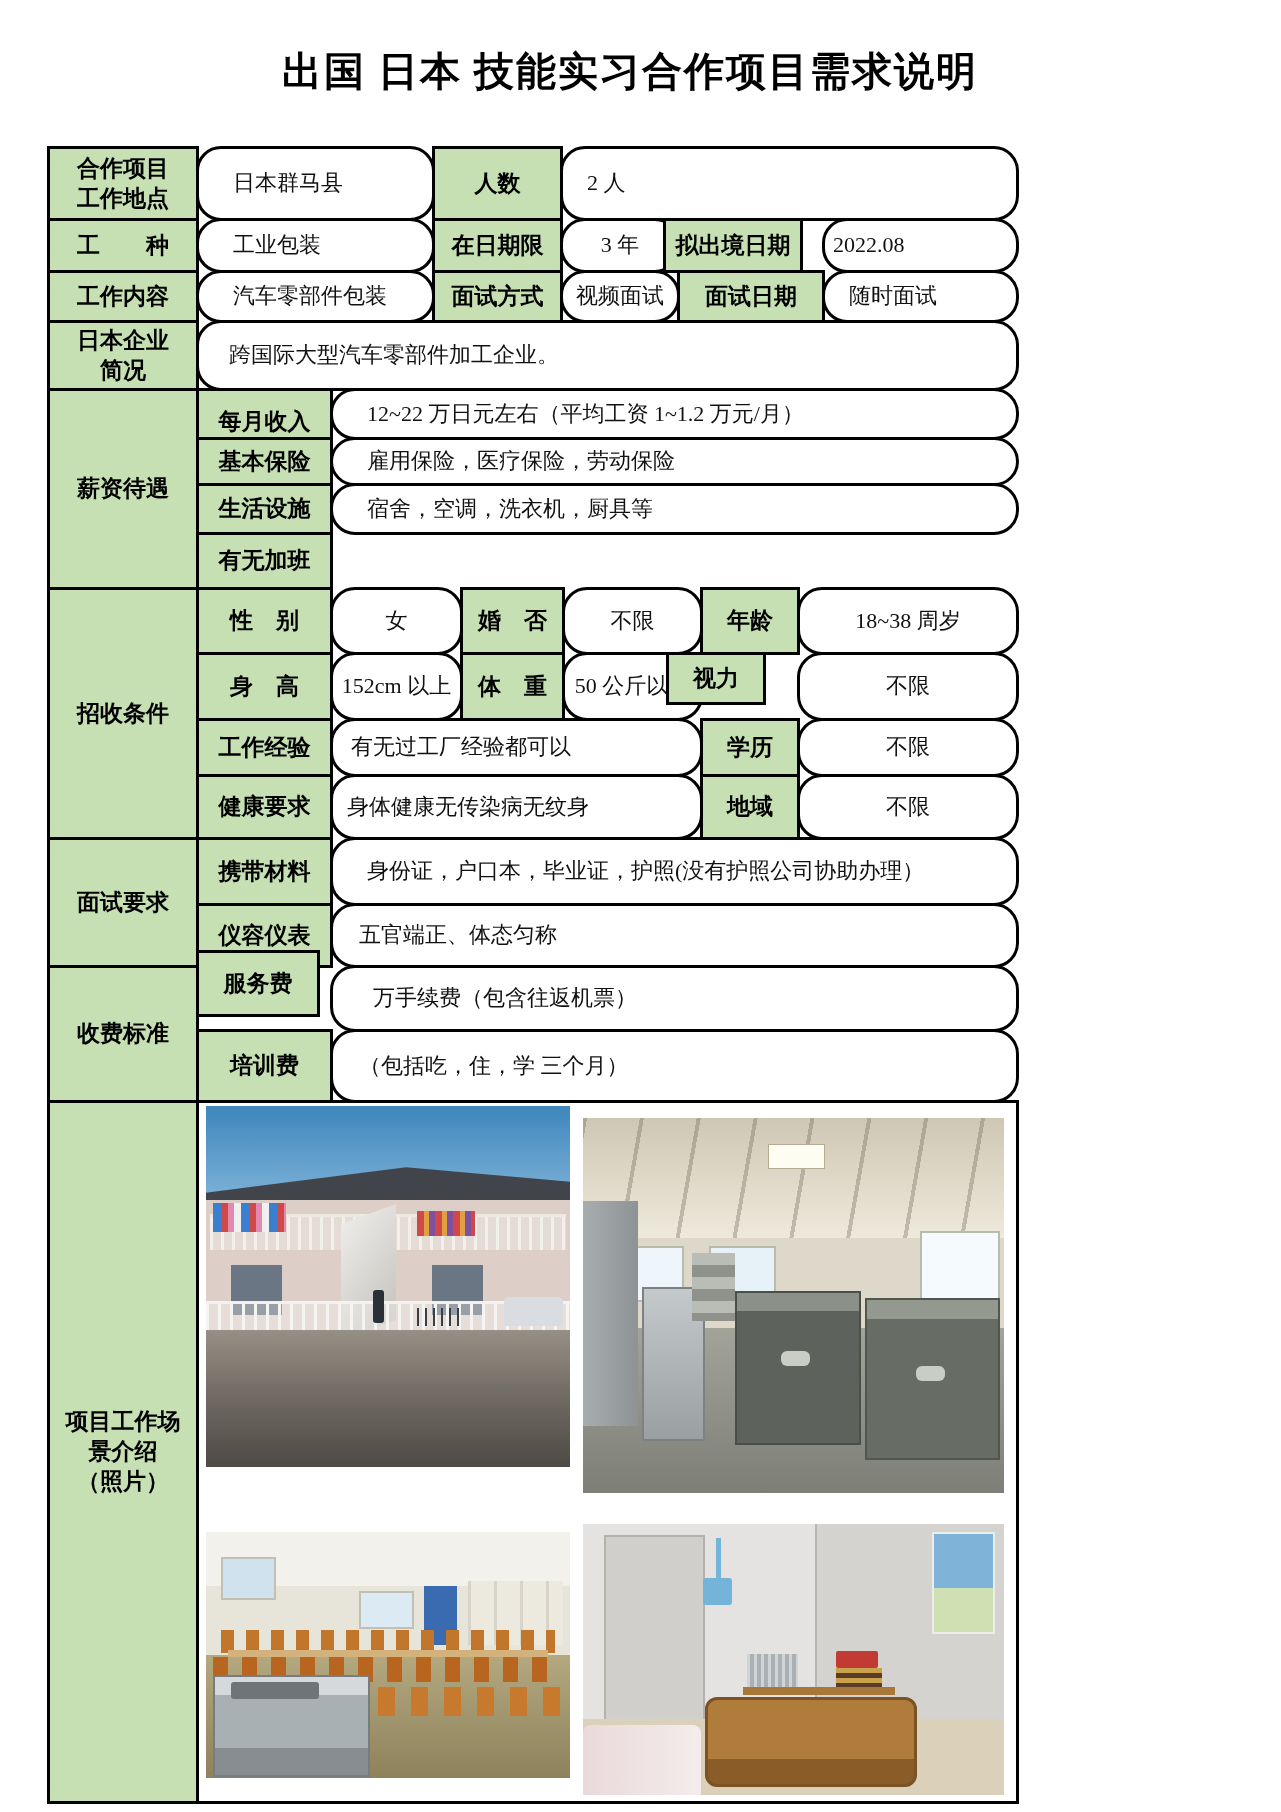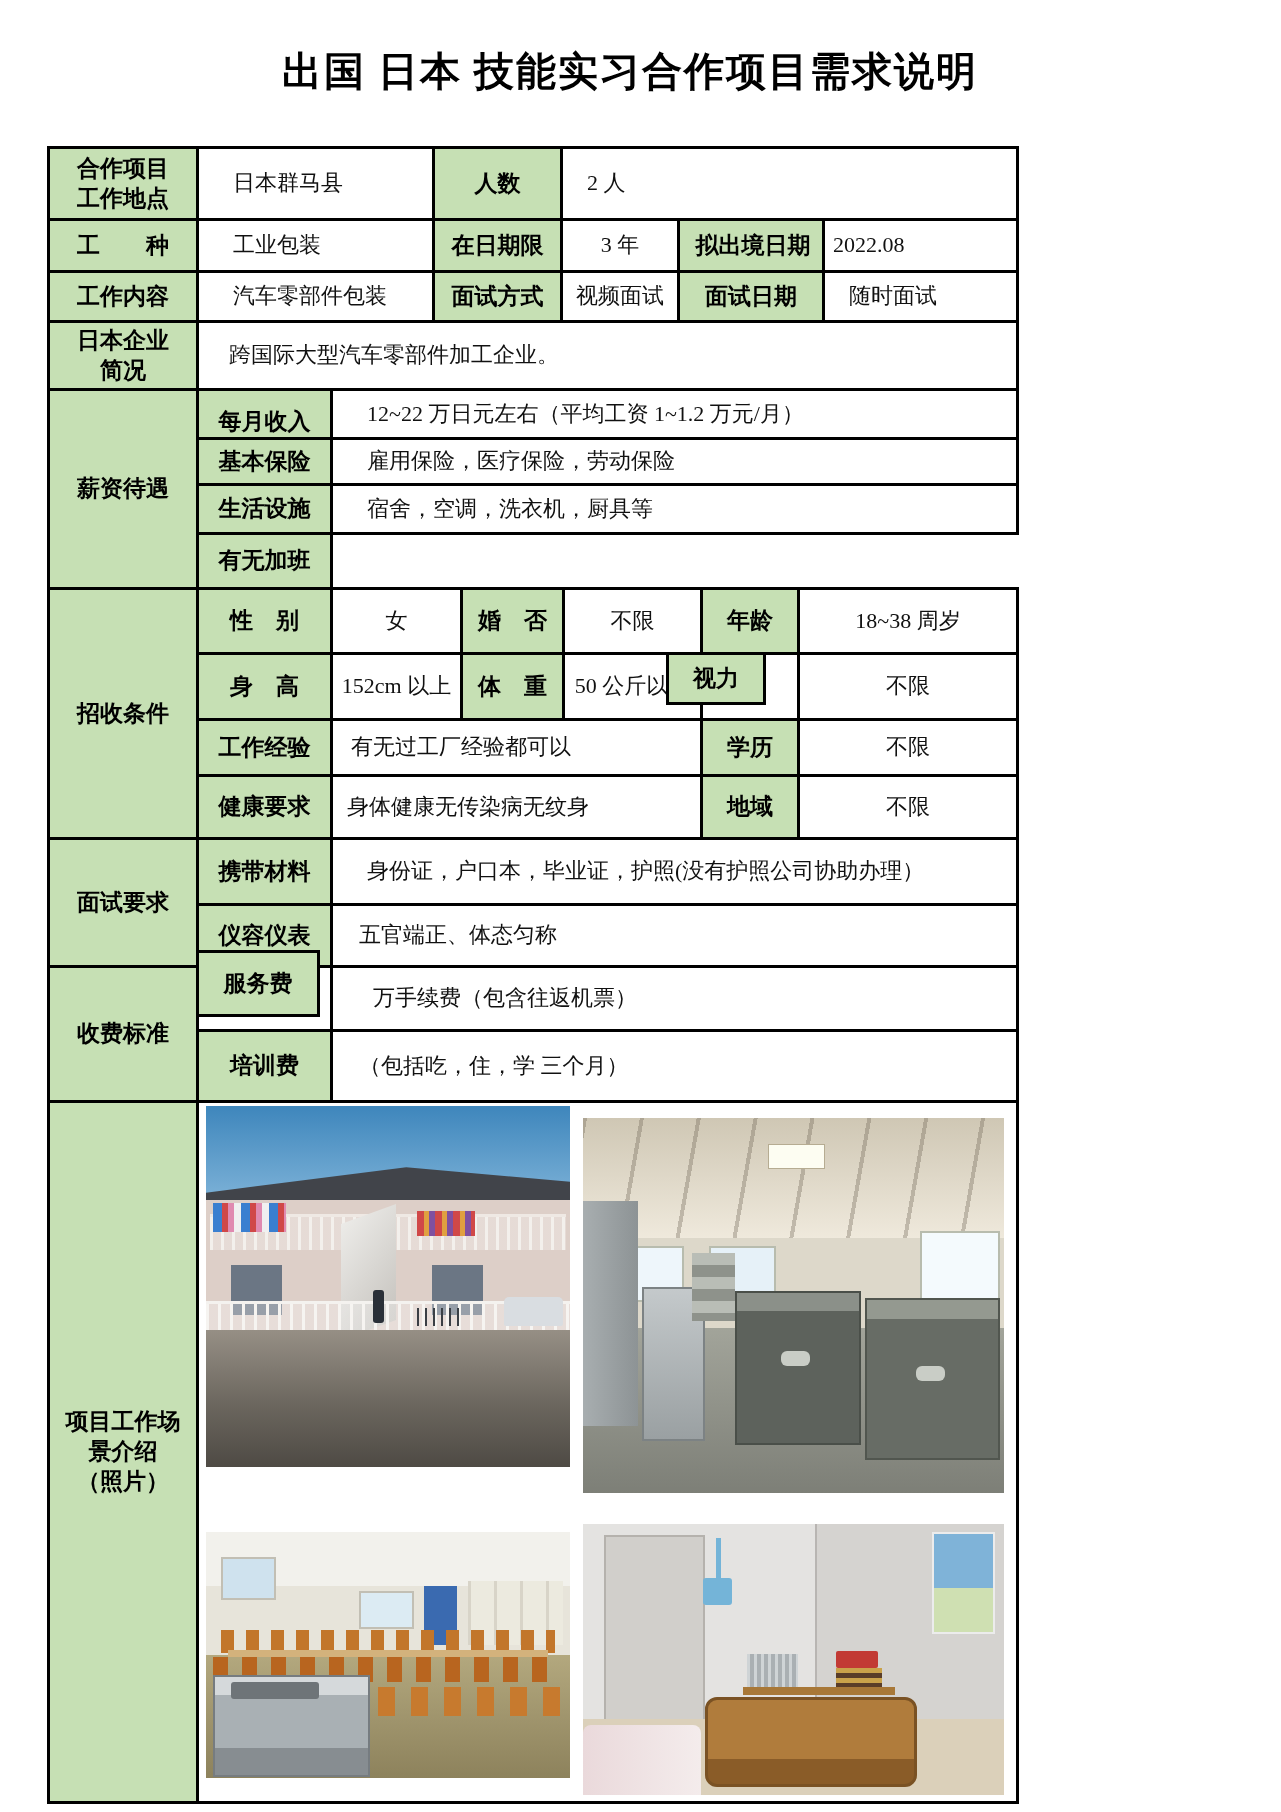--- a/index.html
+++ b/index.html
@@ -4,21 +4,21 @@
 <style>
   html,body{margin:0;padding:0;background:#fff;}
   .page{position:relative;width:1281px;height:1812px;background:#fff;overflow:hidden;
         font-family:"Liberation Serif",serif;color:#000;}
   .title{position:absolute;left:0;top:44px;width:1260px;text-align:center;
          font-size:40px;font-weight:bold;letter-spacing:2px;font-family:"Liberation Serif",serif;}
   .cell{position:absolute;box-sizing:border-box;border:3px solid #000;background:#fff;
         display:flex;align-items:center;font-size:22px;line-height:1.3;color:#111;}
   .hdr{background:#c6e0b4;justify-content:center;text-align:center;font-weight:bold;
        font-family:"Liberation Sans",sans-serif;font-size:23px;color:#000;white-space:pre-line;line-height:1.3;}
-  .val{padding-left:34px;padding-right:8px;white-space:pre-line;}
+  .val{padding-left:34px;padding-right:8px;white-space:pre-line;border-radius:25px;}
   .ctr{justify-content:center;text-align:center;padding:0 8px;}
   .photo{position:absolute;overflow:hidden;background:#888;}
   .ab{position:absolute;}
 </style>
 </head>
 <body>
 
 <div class="page">
 
   <div class="title">出国 日本 技能实习合作项目需求说明</div>
@@ -26,21 +26,21 @@
   <div class="cell hdr" style="left:47px;top:146px;width:152px;height:75px">合作项目
 工作地点</div>
   <div class="cell val" style="left:196px;top:146px;width:239px;height:75px">日本群马县</div>
   <div class="cell hdr" style="left:432px;top:146px;width:131px;height:75px">人数</div>
   <div class="cell val" style="left:560px;top:146px;width:459px;height:75px;padding-left:24px">2 人</div>
 
   <div class="cell hdr" style="left:47px;top:218px;width:152px;height:55px">工　　种</div>
   <div class="cell val" style="left:196px;top:218px;width:239px;height:55px">工业包装</div>
   <div class="cell hdr" style="left:432px;top:218px;width:131px;height:55px">在日期限</div>
   <div class="cell val ctr" style="left:560px;top:218px;width:120px;height:55px">3 年</div>
-  <div class="cell hdr" style="left:677px;top:218px;width:152px;height:55px">拟出境日期</div>
+  <div class="cell hdr" style="left:663px;top:218px;width:140px;height:55px">拟出境日期</div>
   <div class="cell val" style="left:822px;top:218px;width:197px;height:55px;padding-left:8px">2022.08</div>
 
   <div class="cell hdr" style="left:47px;top:270px;width:152px;height:53px">工作内容</div>
   <div class="cell val" style="left:196px;top:270px;width:239px;height:53px">汽车零部件包装</div>
   <div class="cell hdr" style="left:432px;top:270px;width:131px;height:53px">面试方式</div>
   <div class="cell val ctr" style="left:560px;top:270px;width:120px;height:53px">视频面试</div>
   <div class="cell hdr" style="left:677px;top:270px;width:148px;height:53px">面试日期</div>
   <div class="cell val" style="left:822px;top:270px;width:197px;height:53px;padding-left:24px">随时面试</div>
 
   <div class="cell hdr" style="left:47px;top:320px;width:152px;height:71px">日本企业

